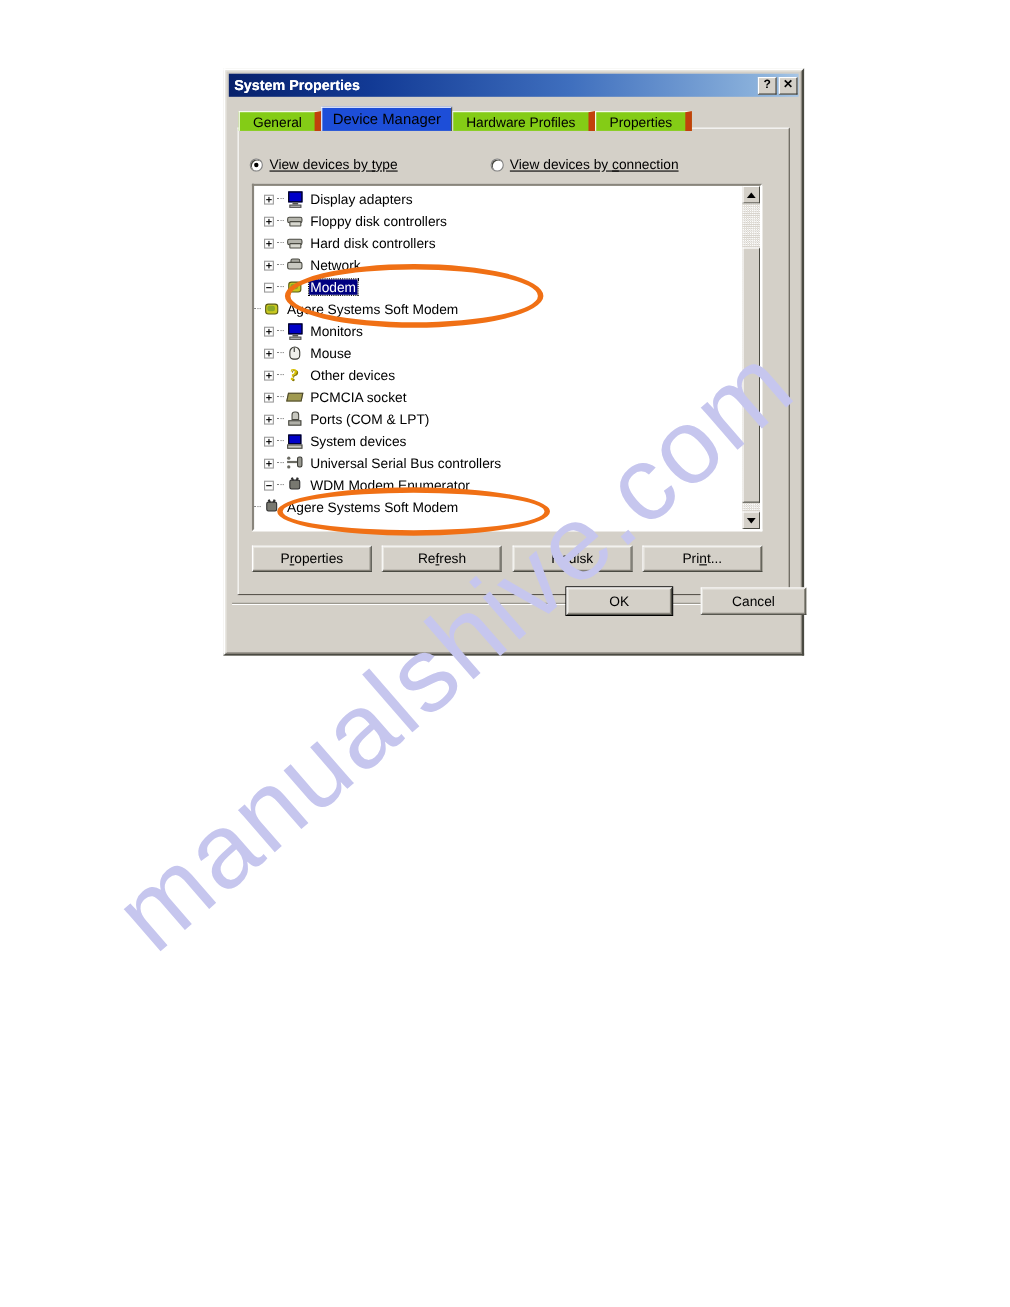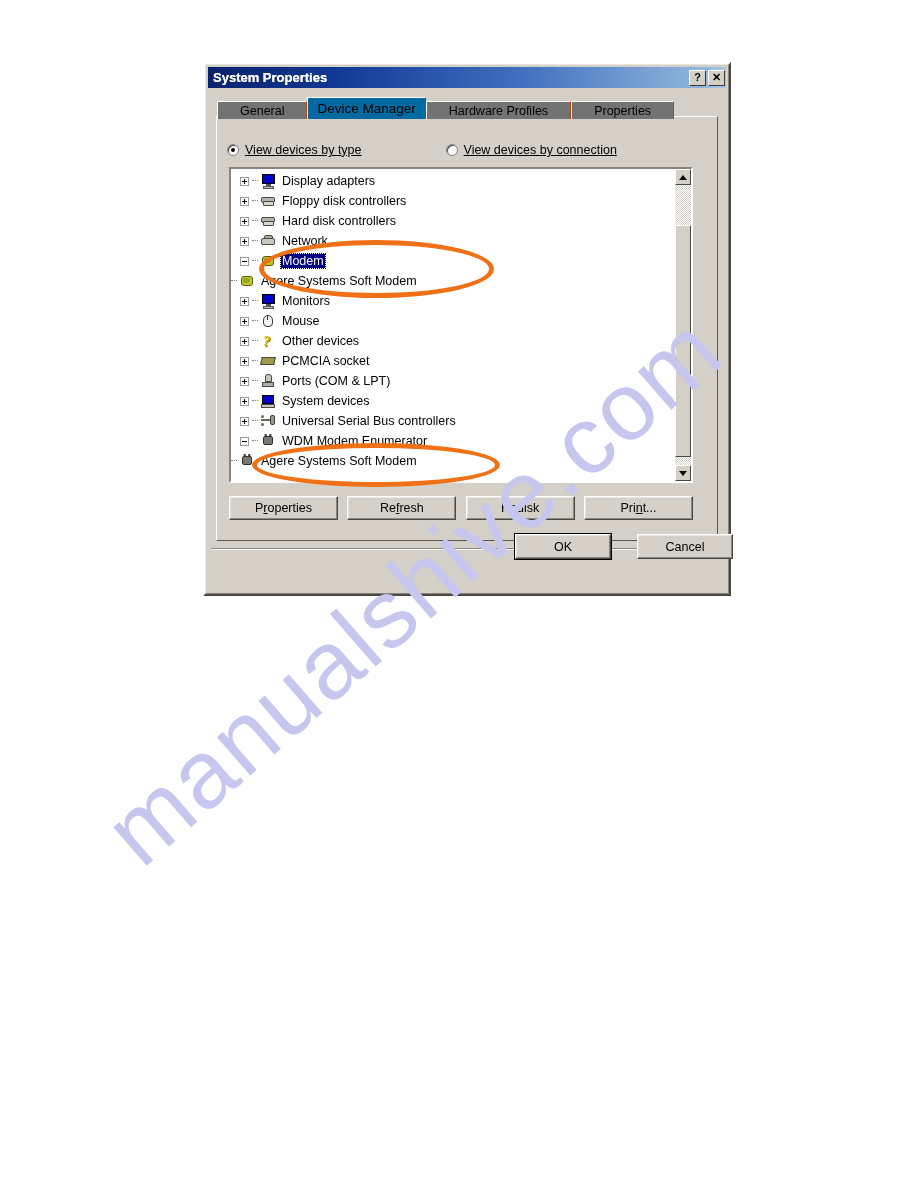--- a/index.html
+++ b/index.html
@@ -109,39 +109,39 @@
     position: absolute;
     left: 12px;
     top: 34px;
     height: 21px;
     display: flex;
     align-items: flex-end;
     z-index: 3;
   }
   .tab {
     height: 18px;
-    padding: 0 22px;
-    background: #737373;
+    padding: 0 12px;
+    background: #84cc16;
     border-top: 1px solid #ffffff;
     border-left: 1px solid #ffffff;
-    border-right: 1px solid #c2410c;
+    border-right: 6px solid #c2410c;
     box-sizing: border-box;
     font-size: 12.5px;
     color: #000000;
     display: flex;
     align-items: center;
     font-family: "Liberation Sans", sans-serif;
     margin-right: 0px;
     position: relative;
     white-space: nowrap;
   }
   .tab.active {
     height: 22px;
     margin-top: -4px;
-    background: #0369a1;
+    background: #1d4ed8;
     border-right: 1px solid #5a564e;
     border-bottom: none;
     z-index: 5;
     padding: 0 9px;
     font-size: 13.5px;
   }
 
   
   #tabpanel {
     position: absolute;

